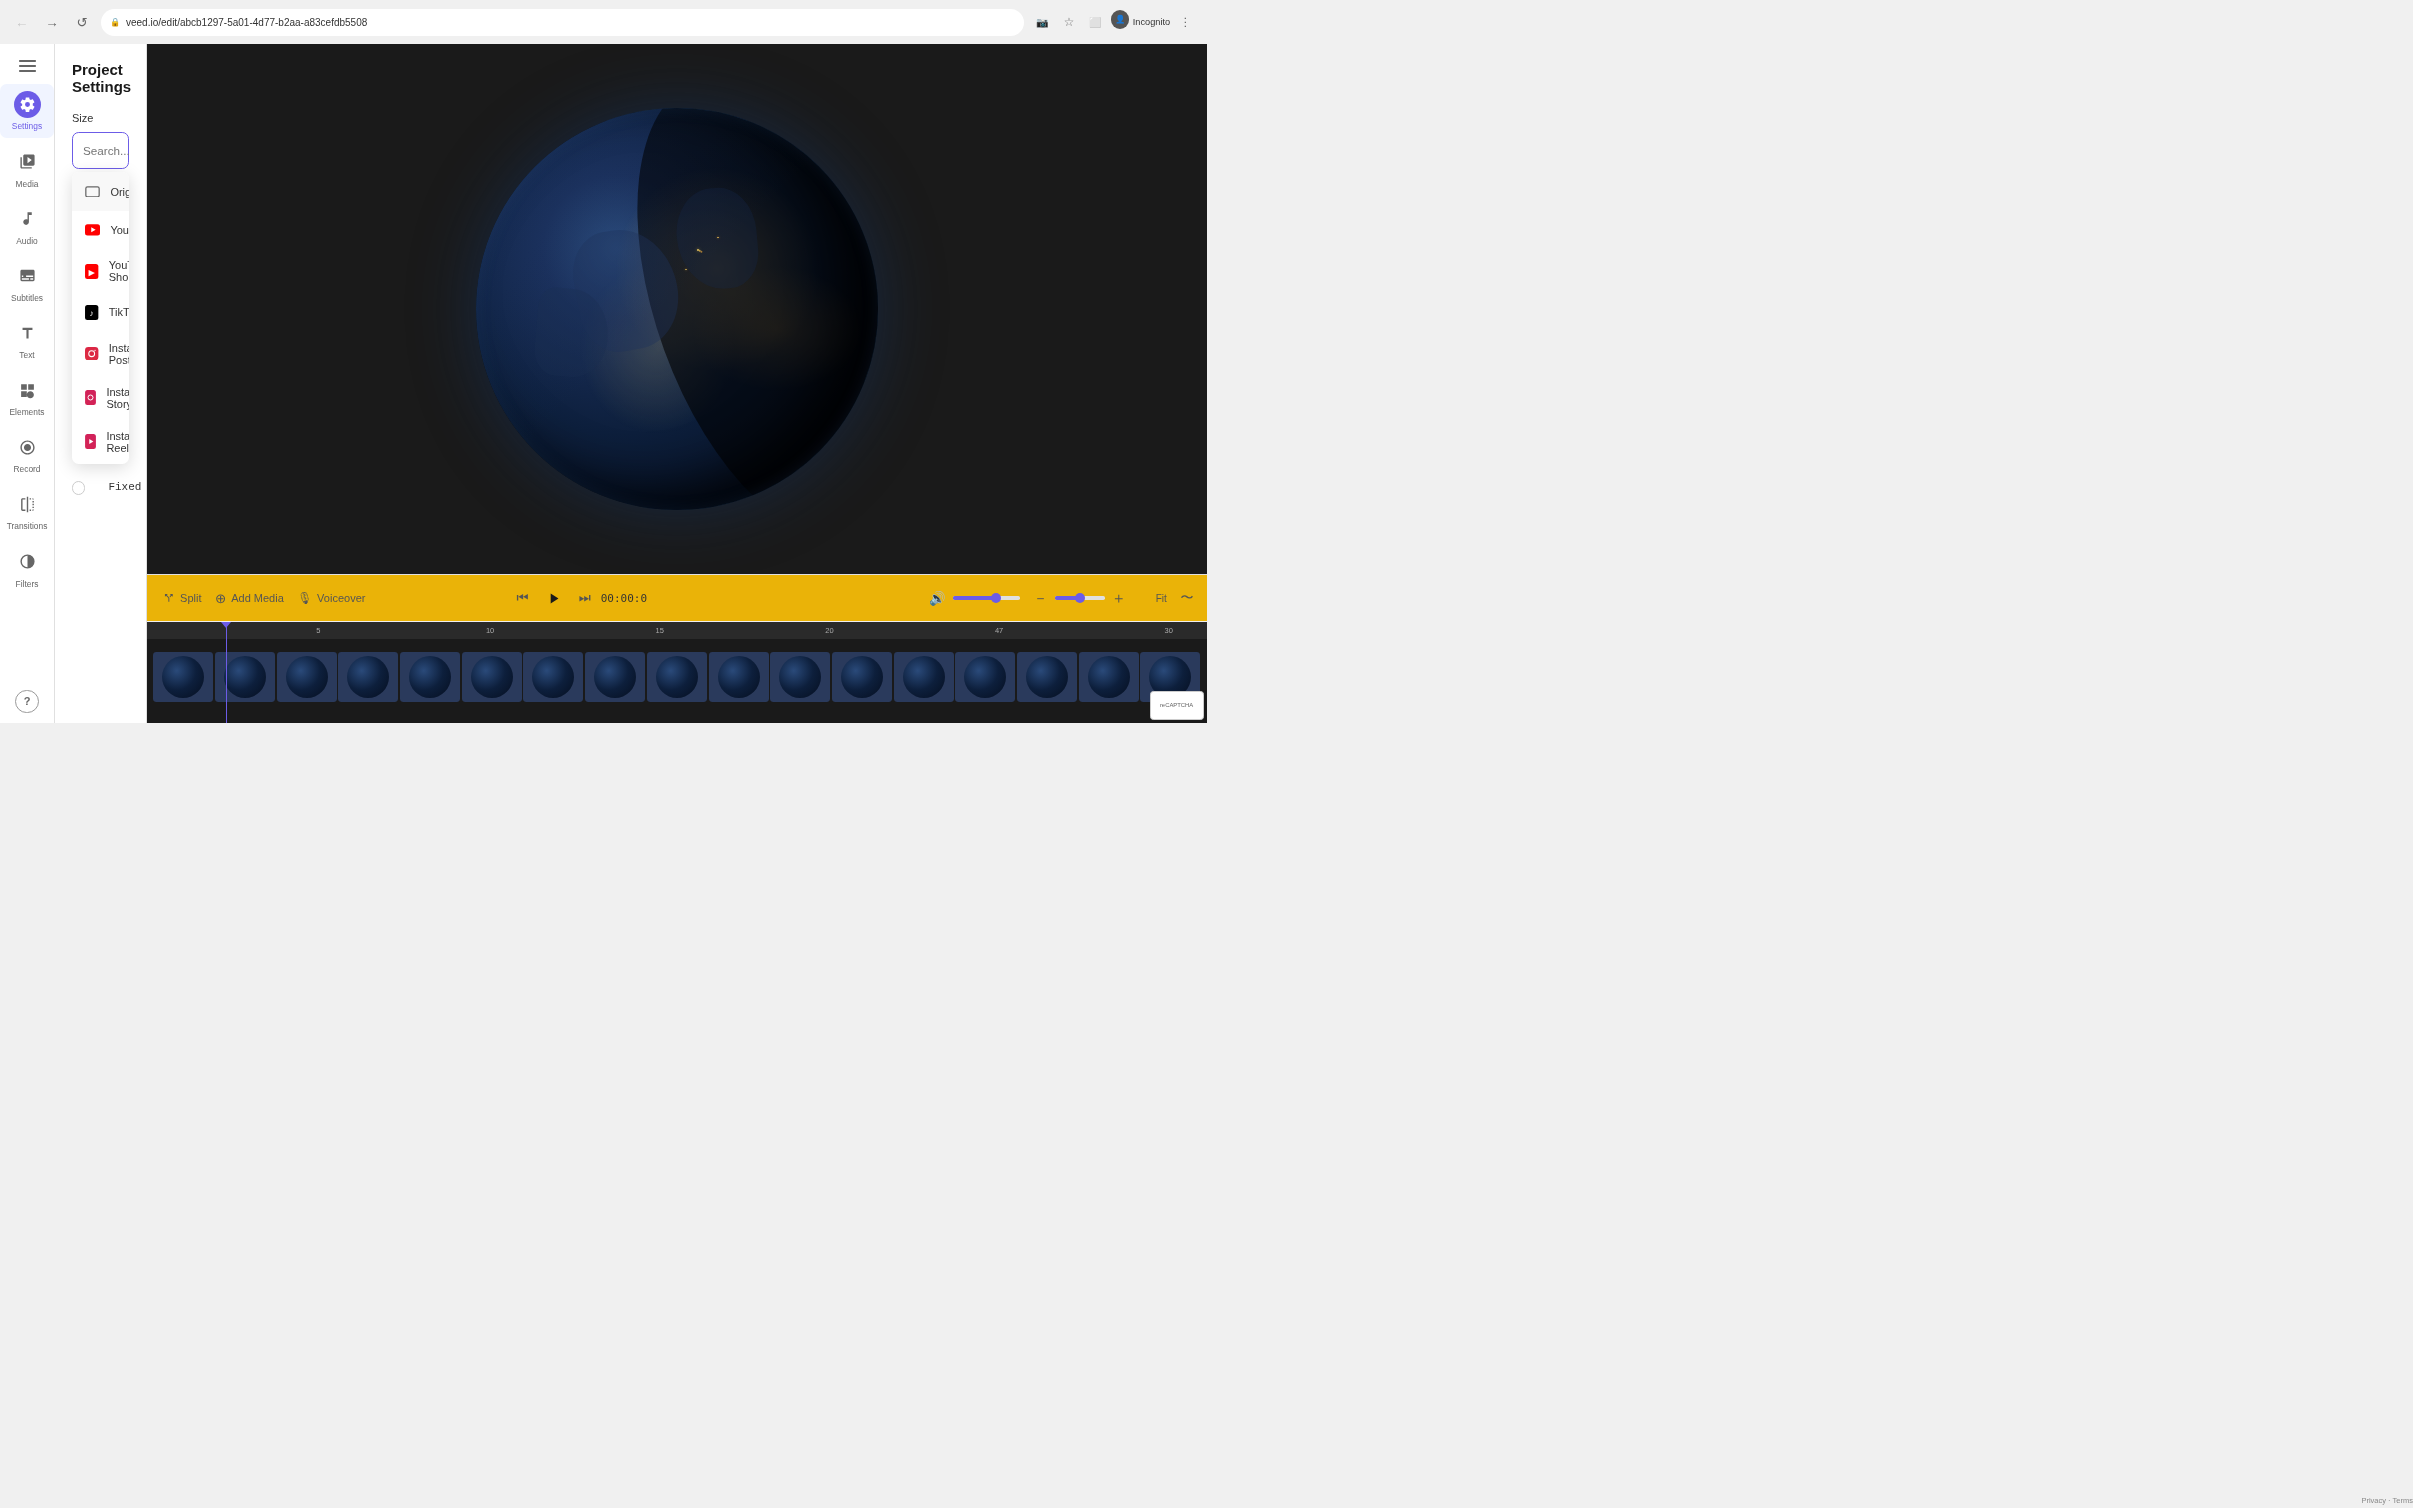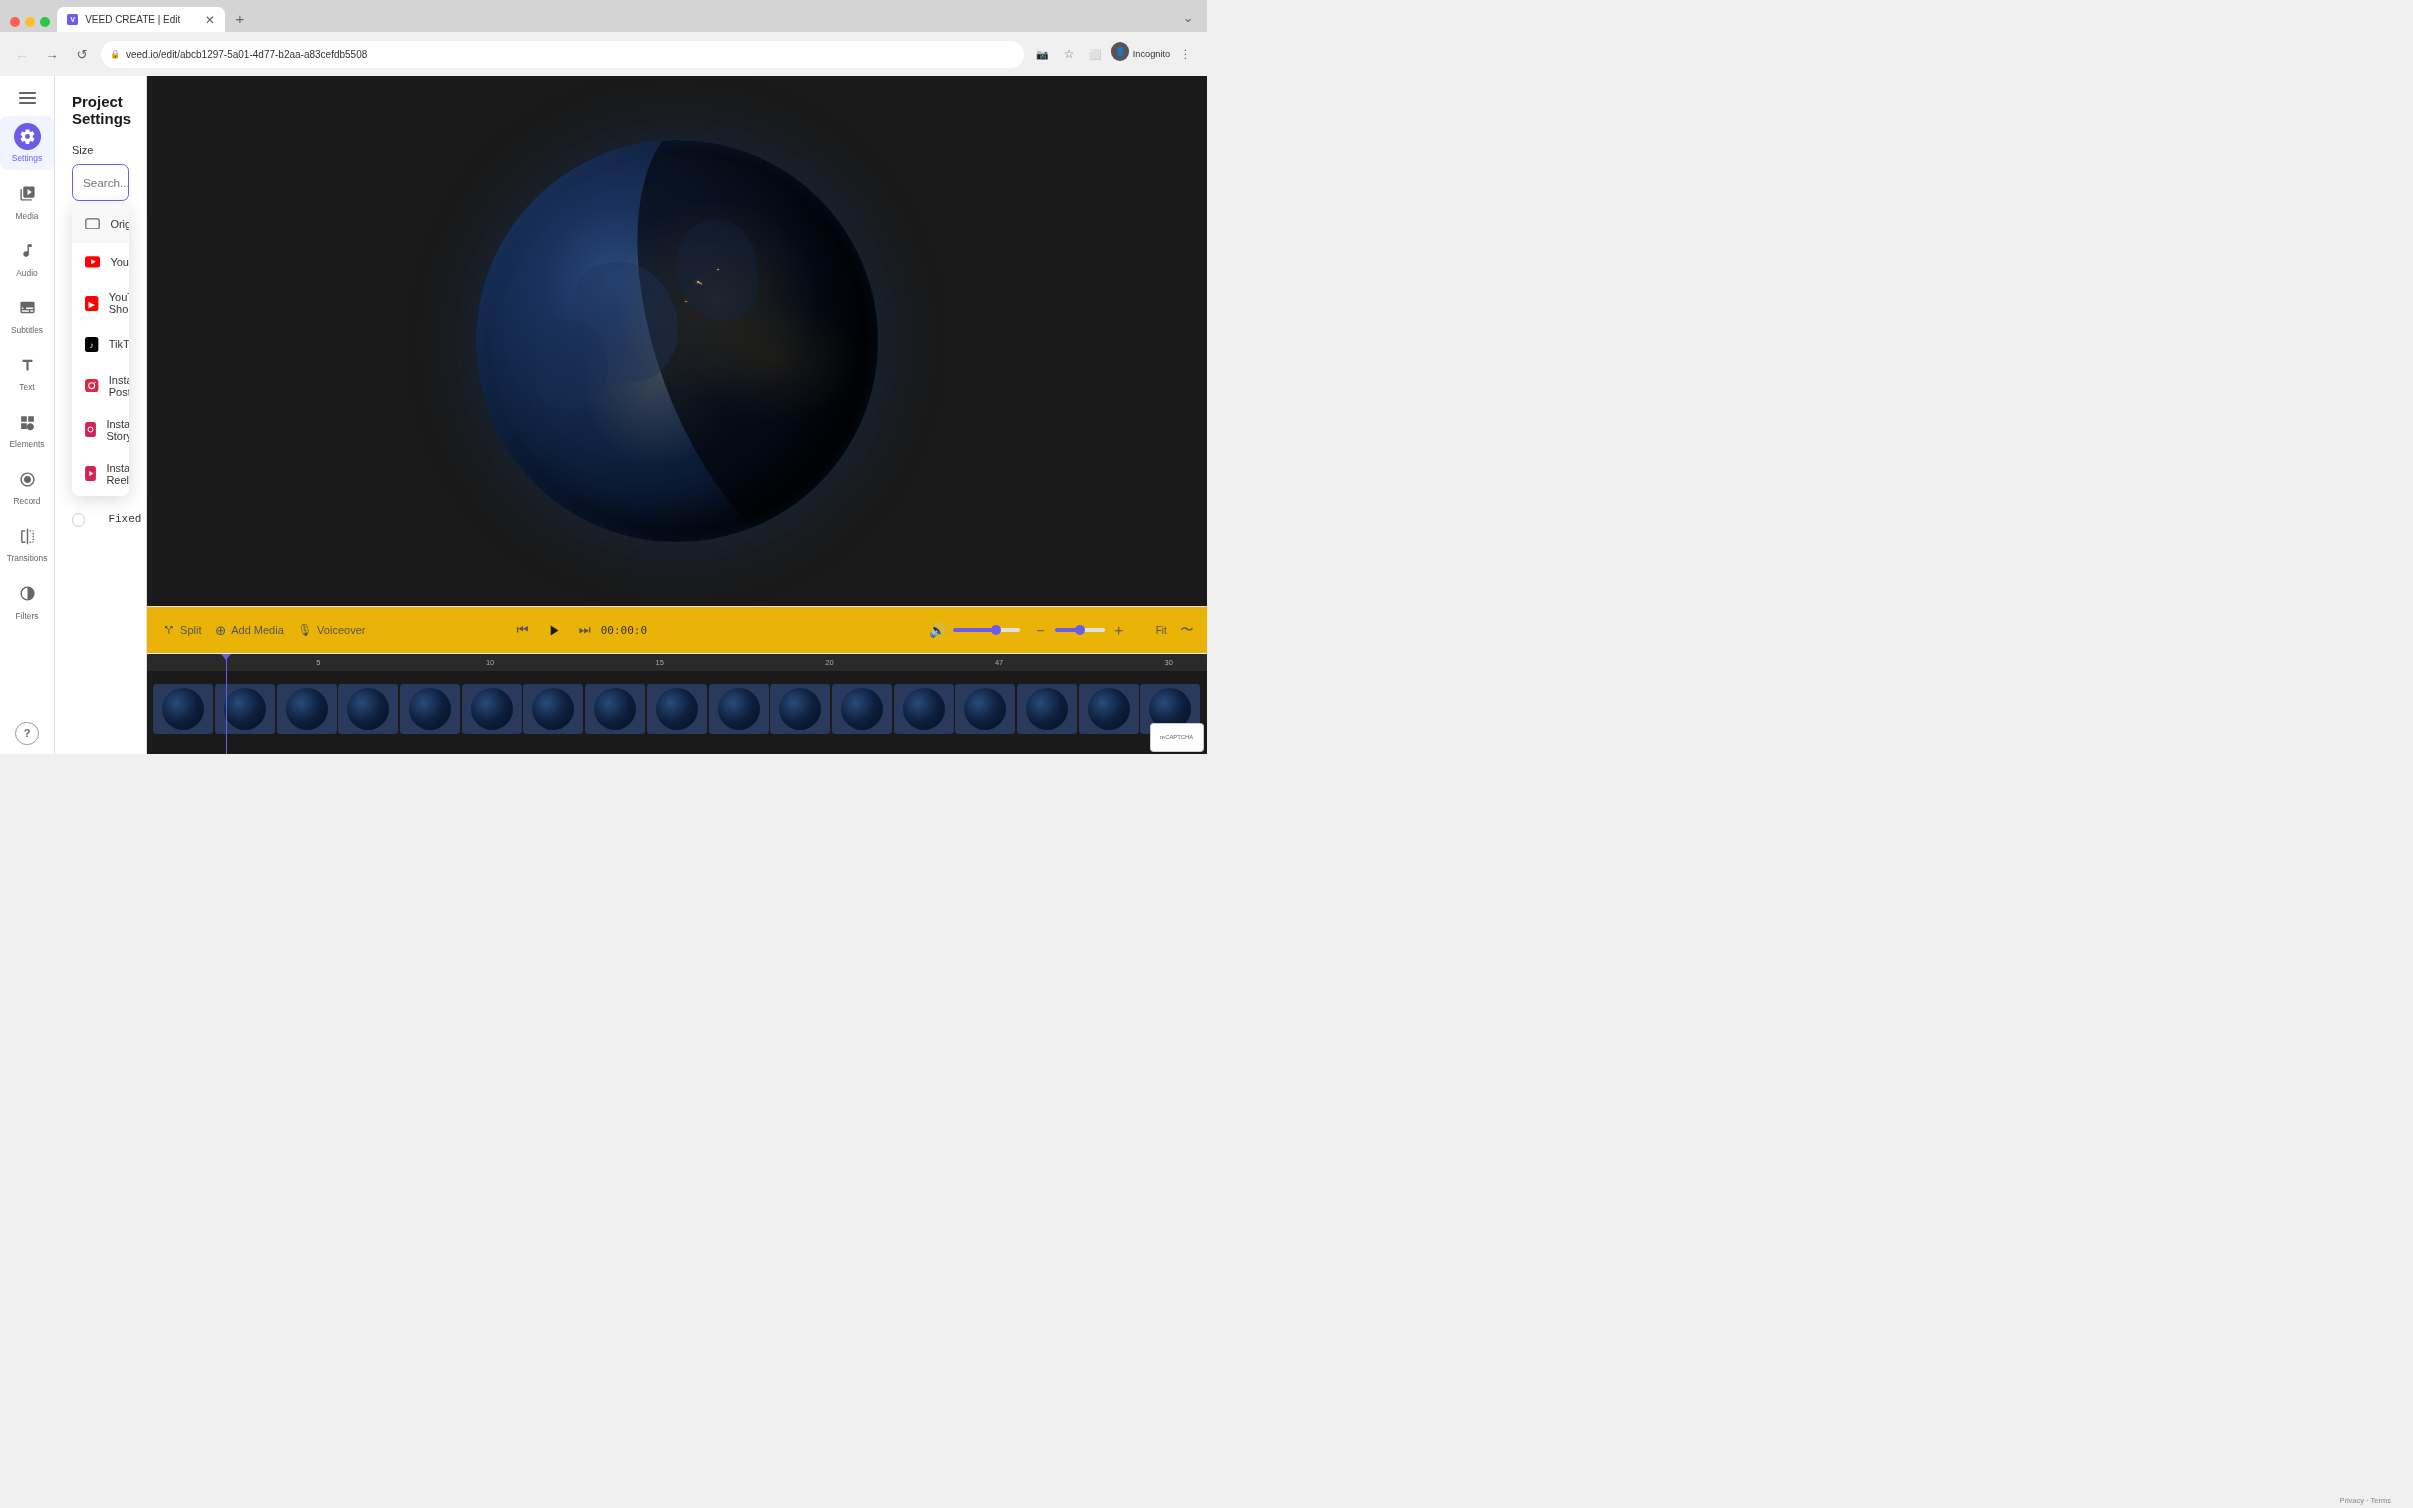--- a/index.html
+++ b/index.html
@@ -95,39 +95,20 @@
     .thumb { width: 60px; height: 50px; background: #2a3a5c; border-radius: 3.4px; overflow: hidden; display: flex; align-items: center; justify-content: center; }
     .thumb-earth { width: 42px; height: 42px; border-radius: 50%; background: radial-gradient(circle at 35% 35%, #2a4a7a, #0d1f3c, #050e1f); }
 
     
     .recaptcha { position: absolute; bottom: 6.7px; right: 6.7px; background: white; border: 0.8px solid #ddd; border-radius: 3.4px; width: 54px; height: 28.5px; display: flex; align-items: center; justify-content: center; font-size: 6.7px; color: #666; z-index: 5; }
   </style>
 </head>
 <body>
 
 <div>
-  <div class="browser-tab-bar">
-
-    <div style="display:flex;gap:5px;align-items:center;padding:0 6.7px 5px 3.4px;">
-      <div style="width:10px;height:10px;border-radius:50%;background:#ff5f57;"></div>
-      <div style="width:10px;height:10px;border-radius:50%;background:#ffbd2e;"></div>
-      <div style="width:10px;height:10px;border-radius:50%;background:#28c840;"></div>
-    </div>
-    <div class="browser-tab">
-      <div class="tab-favicon">
-          <span>V</span>
-        </div>
-      <span>VEED CREATE | Edit</span>
-      <span class="tab-close">✕</span>
-    </div>
-    <div class="new-tab-btn">+</div>
-    <div style="margin-left:auto;display:flex;align-items:center;padding-bottom:3.4px;">
-      <div style="font-size:13.4px;color:#666;cursor:pointer;padding:3.4px 6.7px;">⌄</div>
-    </div>
-  </div>
   <div class="browser-toolbar">
     <div class="nav-btn disabled">←</div>
     <div class="nav-btn">→</div>
     <div class="nav-btn">↺</div>
     <div class="address-bar">
       <span class="lock-icon">🔒</span>
       <span style="font-size:10px;color:#333;">veed.io/edit/abcb1297-5a01-4d77-b2aa-a83cefdb5508</span>
     </div>
     <div class="toolbar-actions">
       <div class="toolbar-action" style="font-size:10px;">📷</div>
@@ -506,16 +487,16 @@
 
         <div class="recaptcha" style="position:absolute;bottom:3.4px;right:3.4px;background:white;border:0.8px solid #ccc;border-radius:3.4px;padding:2.5px 4.2px;font-size:5.9px;color:#666;">
           <span>reCAPTCHA</span>
         </div>
       </div>
     </div>
 
   </div>
 </div>
 
-<div style="position:fixed;bottom:3.4px;right:22px;font-size:7.5px;color:#888;z-index:100;">
+<div style="position:fixed;bottom:3.4px;right:0;font-size:7.5px;color:#888;z-index:100;">
   <span>Privacy · Terms</span>
 </div>
 
 
 </body></html>

